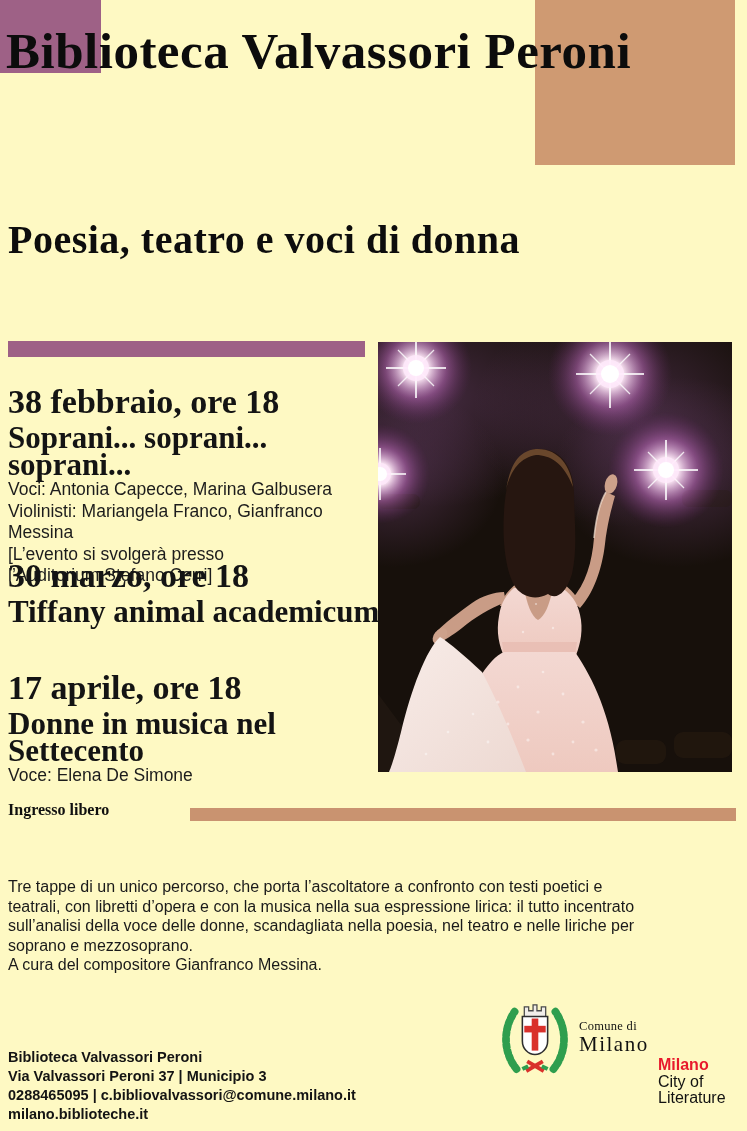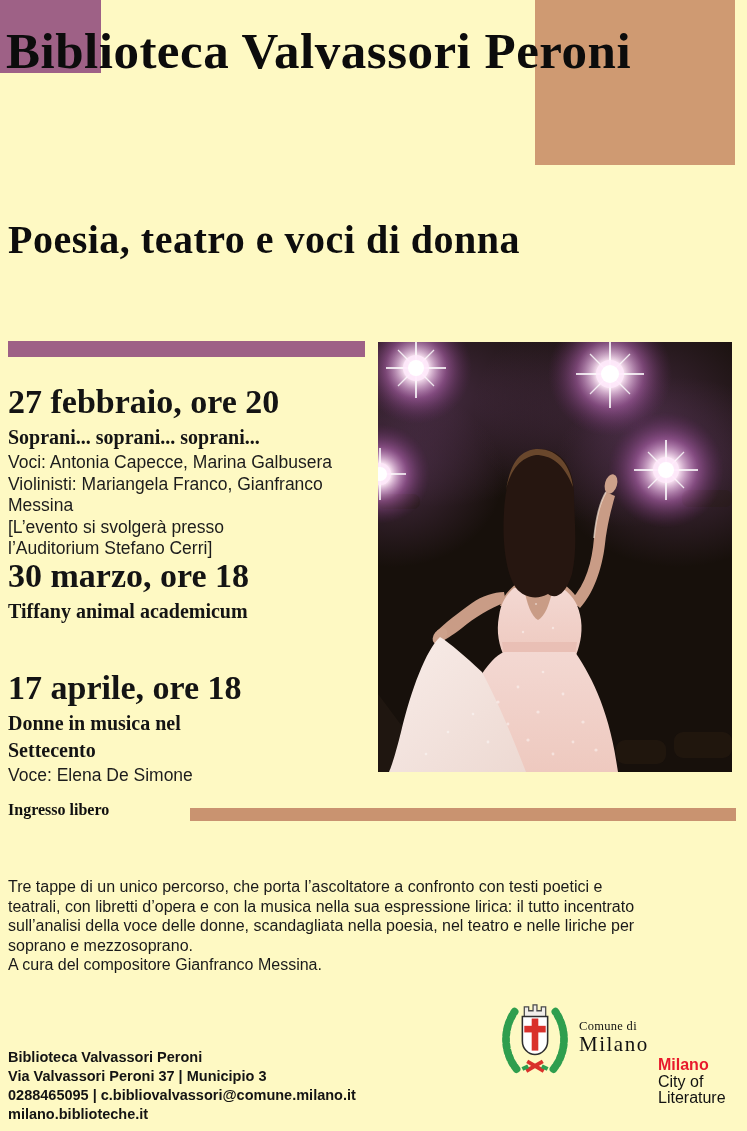--- a/index.html
+++ b/index.html
@@ -33,21 +33,21 @@
 
   
   .event { position:absolute; left:8px; width:372px; }
   .event-1 { top:380px; } .event-2 { top:554px; } .event-3 { top:666px; }
   .event-date {
     font-family:"Liberation Serif", serif; font-weight:700;
     font-size:34px; line-height:44px; color:#141414;
   }
   .event-title {
     font-family:"Liberation Serif", serif; font-weight:700;
-    font-size:20px; line-height:27px; color:#141414; white-space:pre-line;
+    font-size:31px; line-height:27px; color:#141414; white-space:pre-line;
   }
   .event-details {
     font-size:17.5px; line-height:21.5px; color:#1c1c1c; white-space:pre-line;
     margin-top:1px;
   }
 
   
   .stage-photo { left:378px; top:342px; width:354px; height:430px; background:#17100b; }
 
   
@@ -210,21 +210,21 @@
             <circle cx="175" cy="286" r="1.2"></circle>
           <circle cx="158" cy="262" r="1.1"></circle>
             <circle cx="70" cy="390" r="1.3"></circle>
             <circle cx="48" cy="412" r="1.3"></circle>
         </g>
       </g>
     </svg>
   </div>
 
   <div class="event event-1">
-    <div class="event-date">27 febbraio, ore 20</div>
+    <div class="event-date">38 febbraio, ore 18</div>
     <div class="event-title">Soprani... soprani... soprani...</div>
     <div class="event-details">Voci: Antonia Capecce, Marina Galbusera
 Violinisti: Mariangela Franco, Gianfranco
 Messina
 [L’evento si svolgerà presso
 l’Auditorium Stefano Cerri]</div>
   </div>
   <div class="event event-2">
     <div class="event-date">30 marzo, ore 18</div>
     <div class="event-title">Tiffany animal academicum</div>

